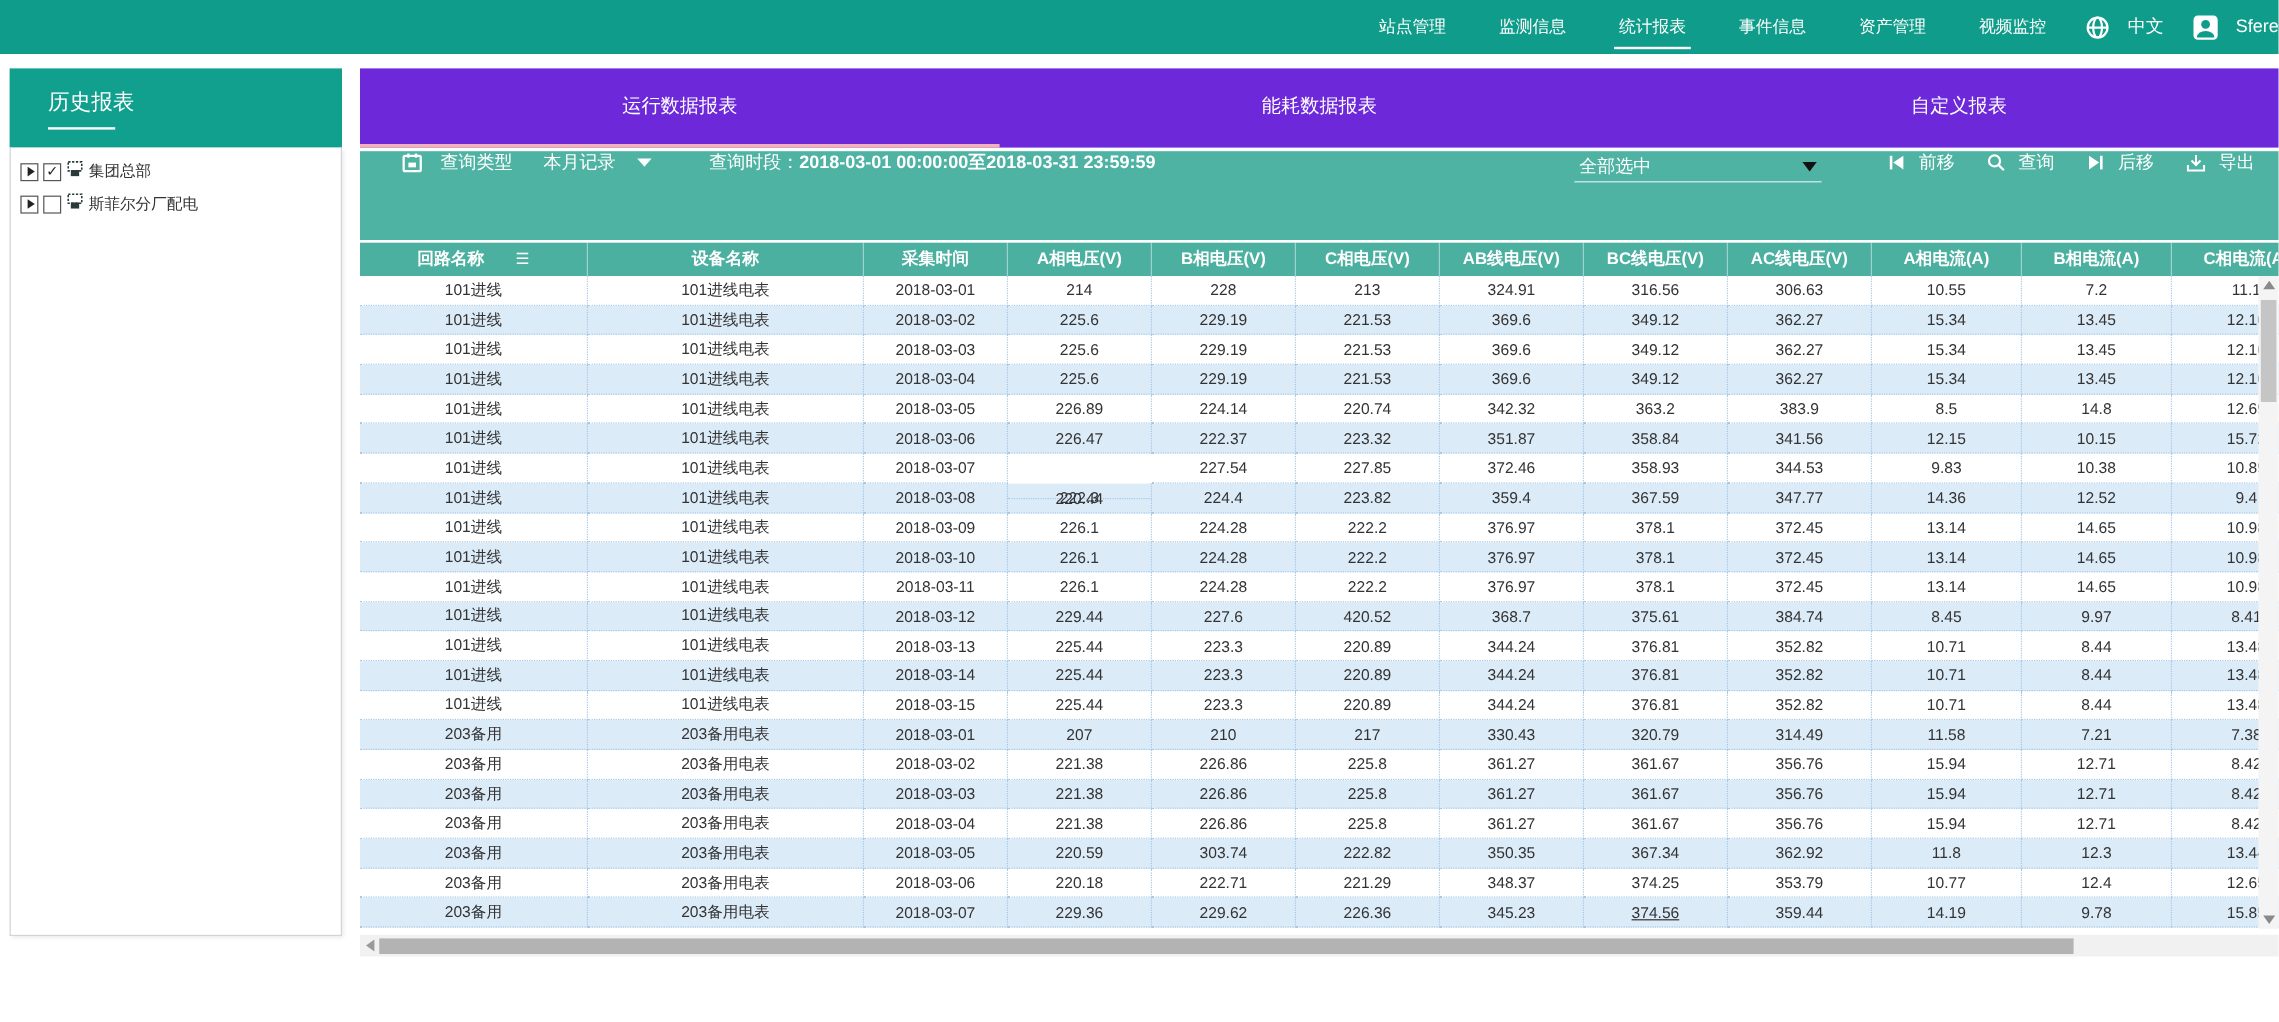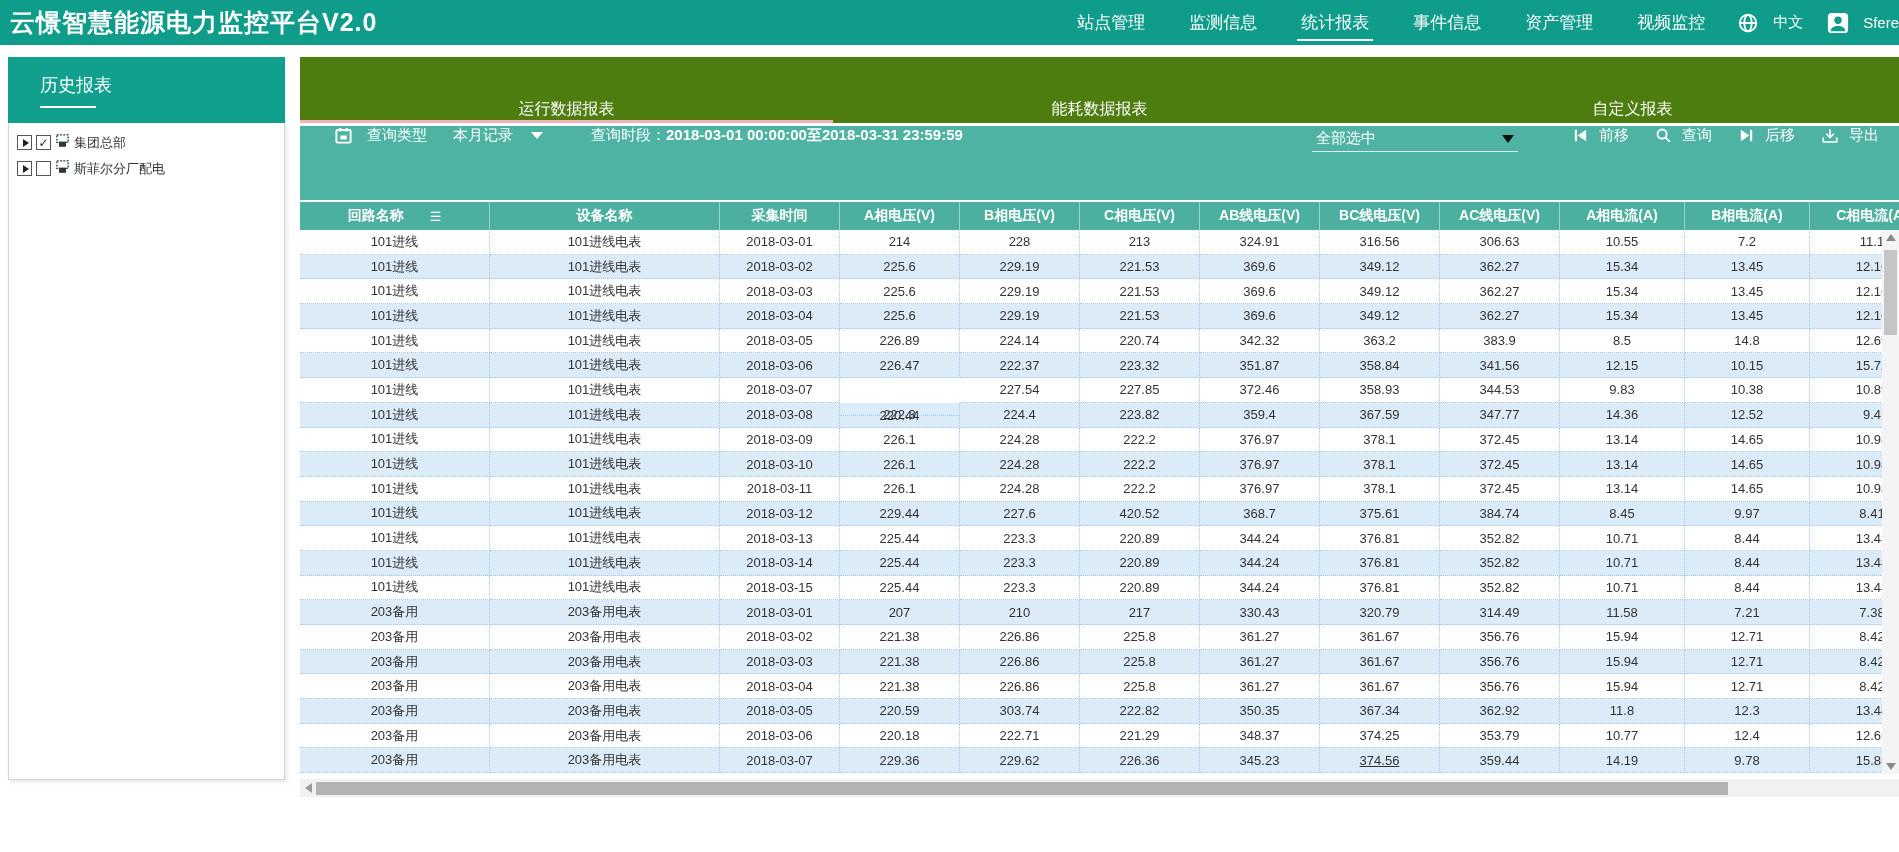--- a/index.html
+++ b/index.html
@@ -6,21 +6,21 @@
   html,body { background:#fff; }
   body { font-family:"Liberation Sans","DejaVu Sans",sans-serif; }
   #screen { position:relative; width:1899px; height:852px; overflow:hidden; background:#fff; }
 
   
   .topbar { position:absolute; left:0; top:0; width:1899px; height:45px;
             background:#0F9C8A; display:flex; align-items:center; overflow:hidden; }
   .app-title { color:#fff; font-size:25px; font-weight:bold; margin-left:10px;
                letter-spacing:1px; white-space:nowrap; }
   .topnav { margin-left:auto; display:flex; align-items:center; height:100%; }
-  .nav-item { color:#fff; font-size:17px; margin:0 22px; cursor:pointer; position:relative;
+  .nav-item { color:#fff; font-size:14px; margin:0 22px; cursor:pointer; position:relative;
               white-space:nowrap; height:100%; display:flex; align-items:center; }
   .nav-item.active::after { content:""; position:absolute; left:-4px; right:-4px; bottom:4px;
               height:2px; background:#fff; }
   .top-icon { display:flex; align-items:center; margin:0 10px; }
   .lang-label { color:#fff; font-size:15px; margin:0 14px 0 4px; cursor:pointer; white-space:nowrap; }
   .user-label { color:#fff; font-size:15px; margin:0 0 0 4px; cursor:pointer; white-space:nowrap; }
 
   
   .sidebar-header { position:absolute; left:8px; top:57px; width:277px; height:66px;
                     background:#12A08E; color:#fff; }
@@ -34,21 +34,21 @@
                  display:flex; align-items:center; justify-content:center; margin-right:4px; }
   .tree-expand::after { content:""; width:0; height:0; border-left:6px solid #222;
                  border-top:4px solid transparent; border-bottom:4px solid transparent; margin-left:2px; }
   .tree-checkbox { width:15px; height:15px; border:1px solid #555; background:#fff;
                  display:flex; align-items:center; justify-content:center; margin-right:4px;
                  font-size:12px; color:#222; line-height:1; }
   .tree-label { font-size:13px; color:#333; margin-left:4px; }
 
   
   .tabbar { position:absolute; left:300px; top:57px; width:1599px; height:66px;
-            background:#4d7c0f; display:flex;align-items:flex-end; }
+            background:#6d28d9; display:flex; }
   .tab { flex:1; display:flex; align-items:center; justify-content:center; color:#fff;
          font-size:16px; cursor:pointer; border-bottom:3px solid transparent; }
   .tab.active { border-bottom-color:#F2B2B8; }
 
   
   .querybar { position:absolute; left:300px; top:126px; width:1599px; height:74px;
               background:#4FB3A4; display:flex; align-items:flex-start; color:#fff;
               padding:0 20px 0 34px; font-size:15px; }
   .q-label { margin-left:14px; white-space:nowrap; }
   .q-select { display:flex; align-items:center; margin-left:26px; cursor:pointer; white-space:nowrap; }
@@ -90,21 +90,20 @@
   .tri-left { width:0; height:0; border-top:5px solid transparent; border-bottom:5px solid transparent;
             border-right:7px solid #9a9a9a; }
   .hthumb { width:1412px; height:13px; background:#B3B3B3; cursor:pointer; }
 </style>
 </head>
 <body>
 
 <div id="screen">
 
   <div class="topbar">
-    <div class="app-title">云憬智慧能源电力监控平台V2.0</div>
     <div class="topnav">
       <span id="nav-items" style="display:flex;height:100%;">
           <span class="nav-item">站点管理</span>
           <span class="nav-item">监测信息</span>
           <span class="nav-item active">统计报表</span>
           <span class="nav-item">事件信息</span>
           <span class="nav-item">资产管理</span>
           <span class="nav-item">视频监控</span>
         </span>
       <span class="top-icon">

